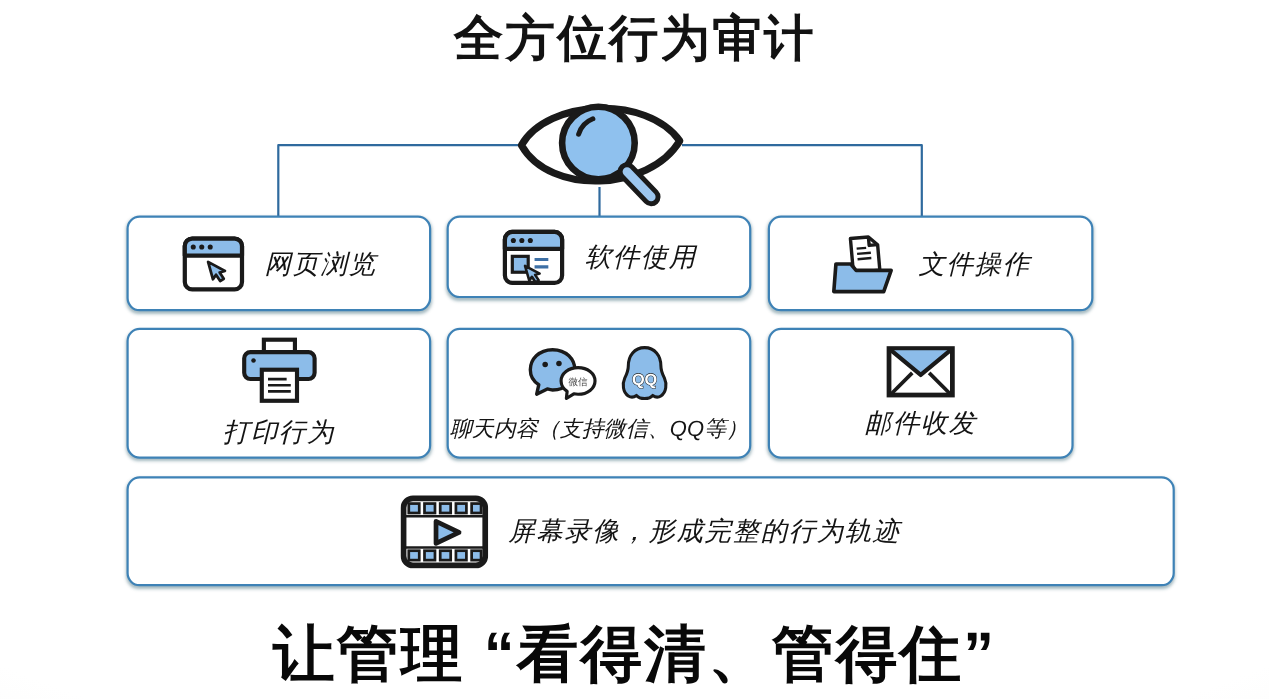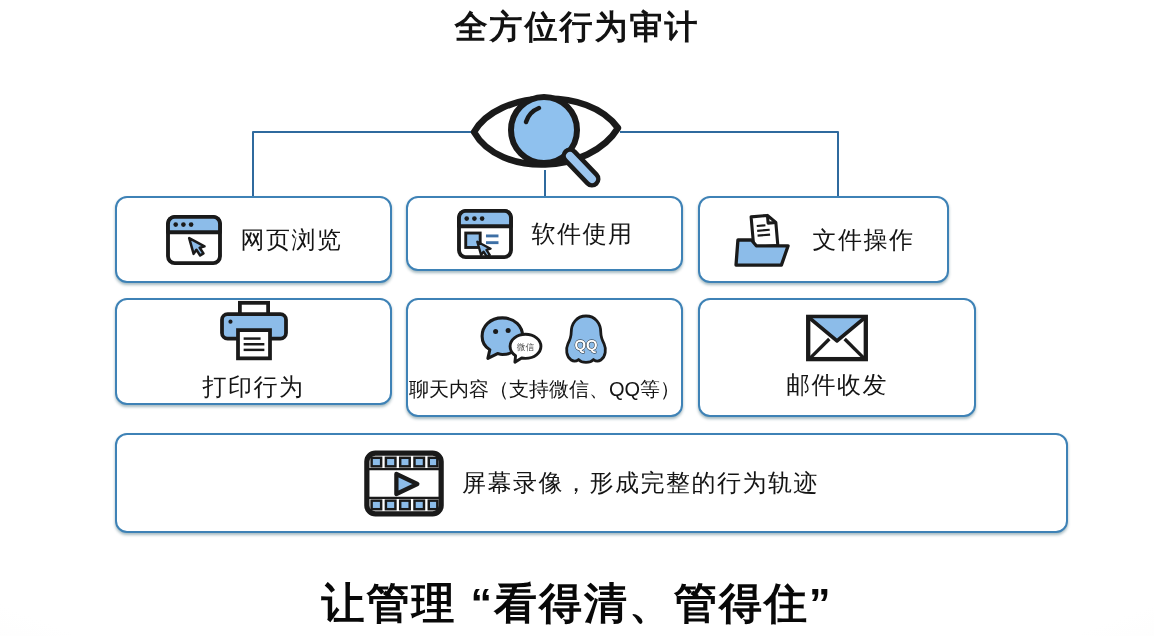--- a/index.html
+++ b/index.html
@@ -4,45 +4,45 @@
 <style>
   html,body{margin:0;padding:0;background:#fff;}
   .stage{
     position:relative;width:1154px;height:636px;overflow:hidden;
     background:radial-gradient(130% 115% at 50% 45%, #ffffff 58%, #efeeec 100%);
     font-family:"Liberation Sans","DejaVu Sans",sans-serif;
     color:#141414;
   }
   .title{
     position:absolute;left:0;right:0;top:5px;text-align:center;
-    font-size:33px;font-weight:600;letter-spacing:2px;color:#121212;
+    font-size:45px;font-weight:600;letter-spacing:2px;color:#121212;
   }
   .connectors{position:absolute;left:0;top:0;}
   .eye-wrap{position:absolute;left:468px;top:82px;width:156px;height:110px;}
   .card{
     position:absolute;box-sizing:border-box;background:#ffffff;
     border:2px solid #3e82b6;border-radius:12px;
     box-shadow:0 2px 3px rgba(15,70,90,.38);
     display:flex;align-items:center;justify-content:center;
   }
   .card.rowlay{flex-direction:row;gap:18px;}
   .card.collay{flex-direction:column;gap:7px;}
   .c-web{left:115px;top:196px;width:277px;height:87px;}
   .c-soft{left:406px;top:196px;width:277px;height:75px;}
-  .c-file{left:698px;top:196px;width:251px;height:87px;}
-  .c-print{left:115px;top:298px;width:277px;height:107px;}
+  .c-file{left:698px;top:196px;width:296px;height:87px;}
+  .c-print{left:115px;top:298px;width:277px;height:119px;}
   .c-chat{left:406px;top:298px;width:277px;height:119px;gap:3px;}
   .c-mail{left:698px;top:298px;width:278px;height:119px;}
   .c-screen{left:115px;top:433px;width:953px;height:100px;gap:22px;}
-  .label{font-size:24px;letter-spacing:1.5px;white-space:nowrap;color:#141414;}
+  .label{font-size:24px;letter-spacing:1.5px;white-space:nowrap;color:#141414;font-style:italic;}
   .label.small{font-size:20px;letter-spacing:0;}
   .chat-icons{display:flex;align-items:flex-end;gap:16px;}
   .footer-title{
     position:absolute;left:0;right:0;top:558px;text-align:center;
-    font-size:43px;font-weight:800;letter-spacing:2px;color:#080808;margin-top:17px;
+    font-size:56px;font-weight:800;letter-spacing:2px;color:#080808;
   }
 </style>
 </head>
 <body>
 
 <div class="stage">
 
   <div class="title">全方位行为审计</div>
 
   <svg class="connectors" width="1154" height="636">

